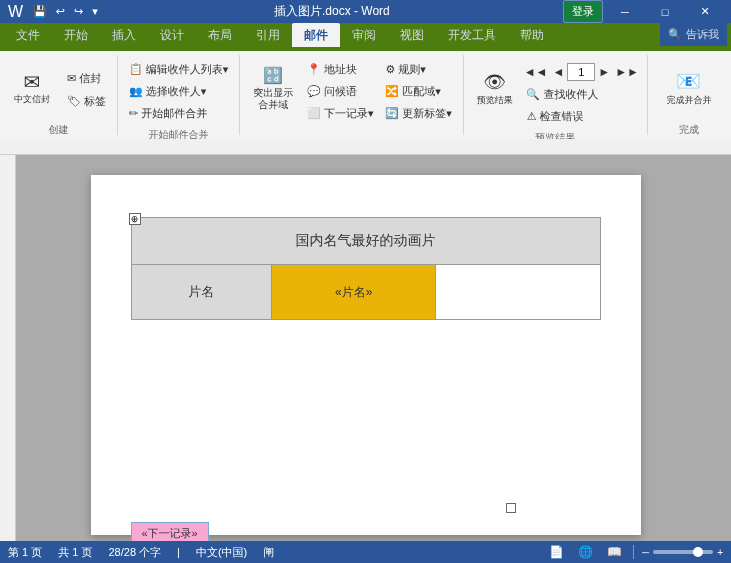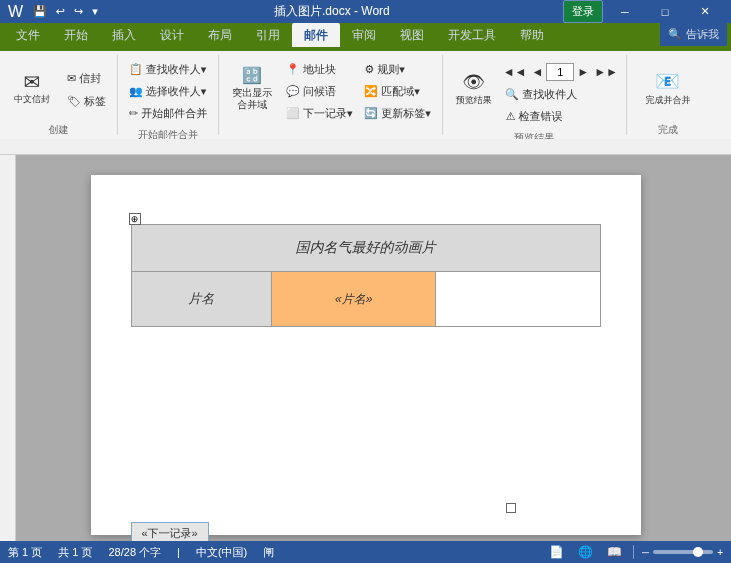--- a/index.html
+++ b/index.html
@@ -172,22 +172,21 @@
       min-height: 360px;
       box-shadow: 0 2px 8px rgba(0,0,0,0.3);
       position: relative;
       padding: 30px 40px;
     }
 
     
     .doc-table {
       border-collapse: collapse;
       width: 100%;
-      margin-top: 19px;
-      font-style: italic;
+      margin-top: 12px;
     }
     .doc-table td, .doc-table th {
       border: 1px solid #999;
       padding: 8px 12px;
       font-size: 13px;
       color: #333;
     }
     .doc-table .header-cell {
       background: #d9d9d9;
       text-align: center;
@@ -196,38 +195,38 @@
       font-size: 14px;
     }
     .doc-table .label-cell {
       background: #d9d9d9;
       text-align: center;
       width: 120px;
       padding: 18px 12px;
       font-size: 13px;
     }
     .doc-table .field-cell {
-      background: #fdba74;
+      background: #eab308;
       text-align: center;
       width: 140px;
       padding: 18px 12px;
       font-size: 12px;
       color: #333;
     }
     .doc-table .empty-cell {
       background: white;
       width: 140px;
     }
 
     
     .next-record-btn {
       position: absolute;
       bottom: -10px;
       left: 40px;
-      background: #e5e5e5;
+      background: #f9a8d4;
       border: 1px solid #7ba7d4;
       padding: 3px 10px;
       font-size: 11px;
       cursor: pointer;
       color: #333;
     }
 
     
     .table-corner {
       position: absolute;
@@ -341,21 +340,21 @@
       </div>
     </div>
     <div class="ribbon-group-label">创建</div>
   </div>
 
   <div class="ribbon-group">
     <div class="ribbon-group-content">
       <div class="ribbon-col">
         <button class="ribbon-btn-small">
           <span>📋</span>
-          <span>查找收件人▾</span>
+          <span>编辑收件人列表▾</span>
         </button>
         <button class="ribbon-btn-small">
           <span>👥</span>
           <span>选择收件人▾</span>
         </button>
         <button class="ribbon-btn-small">
           <span>✏</span>
           <span>开始邮件合并</span>
         </button>
       </div>

